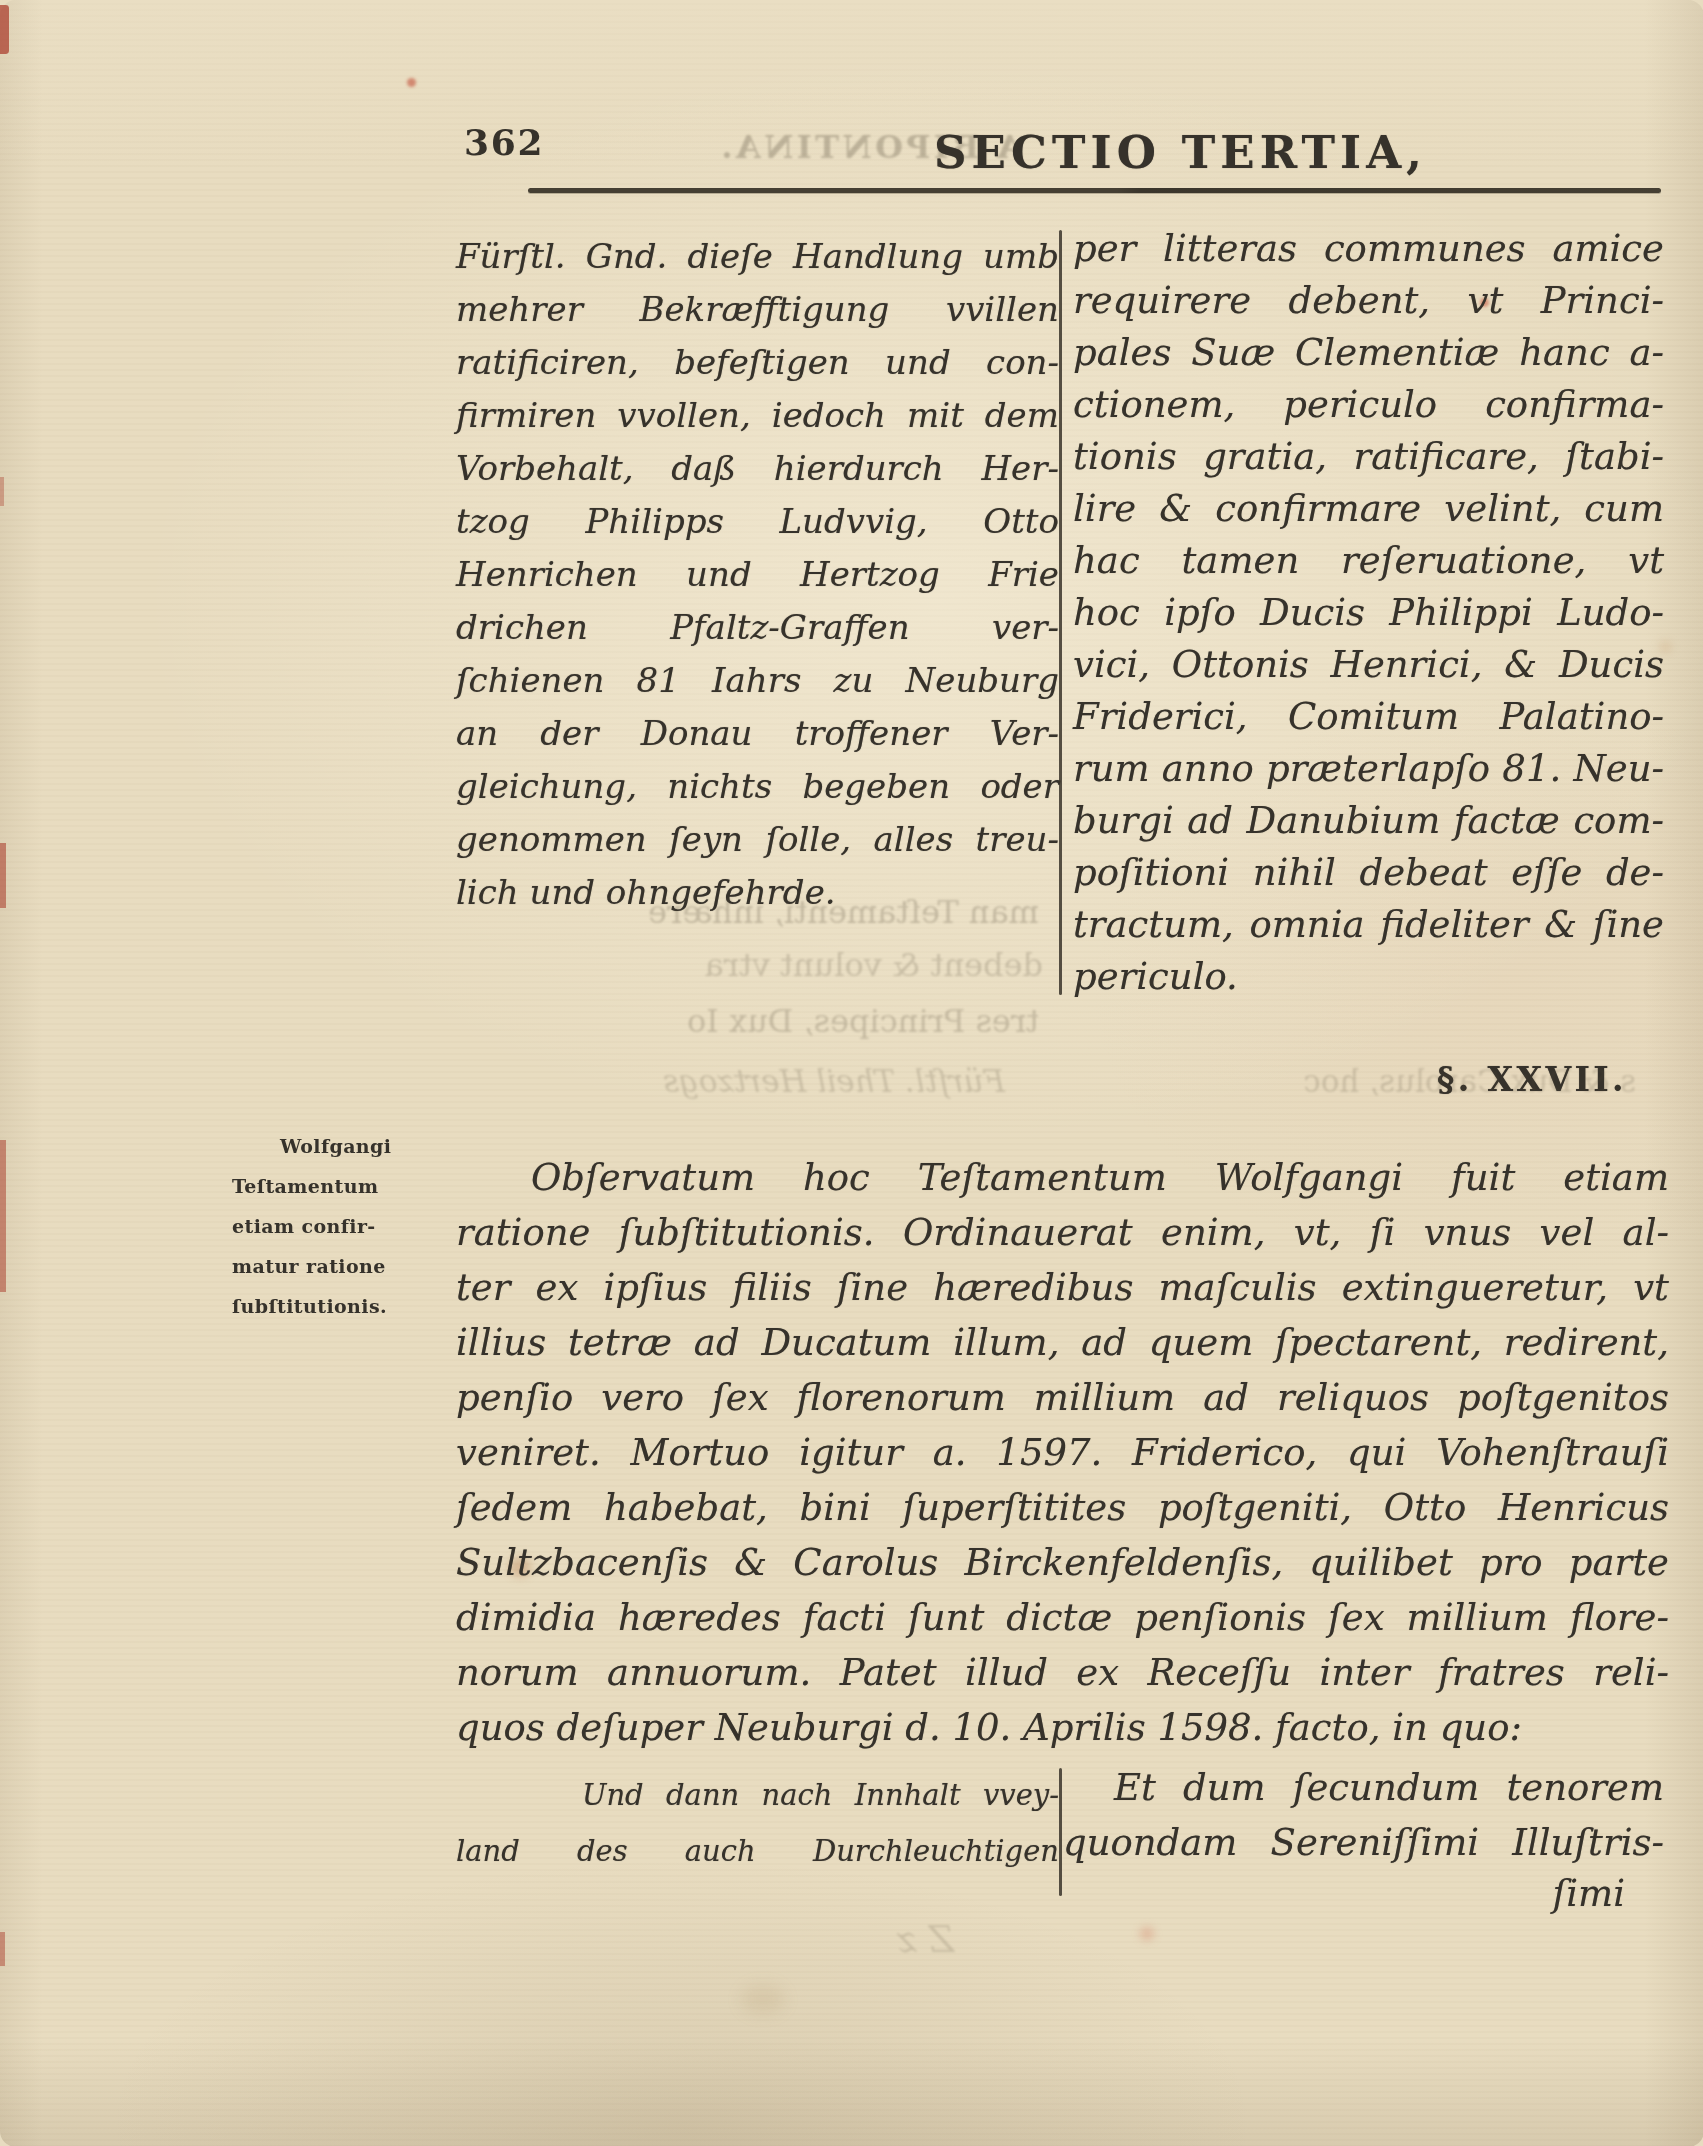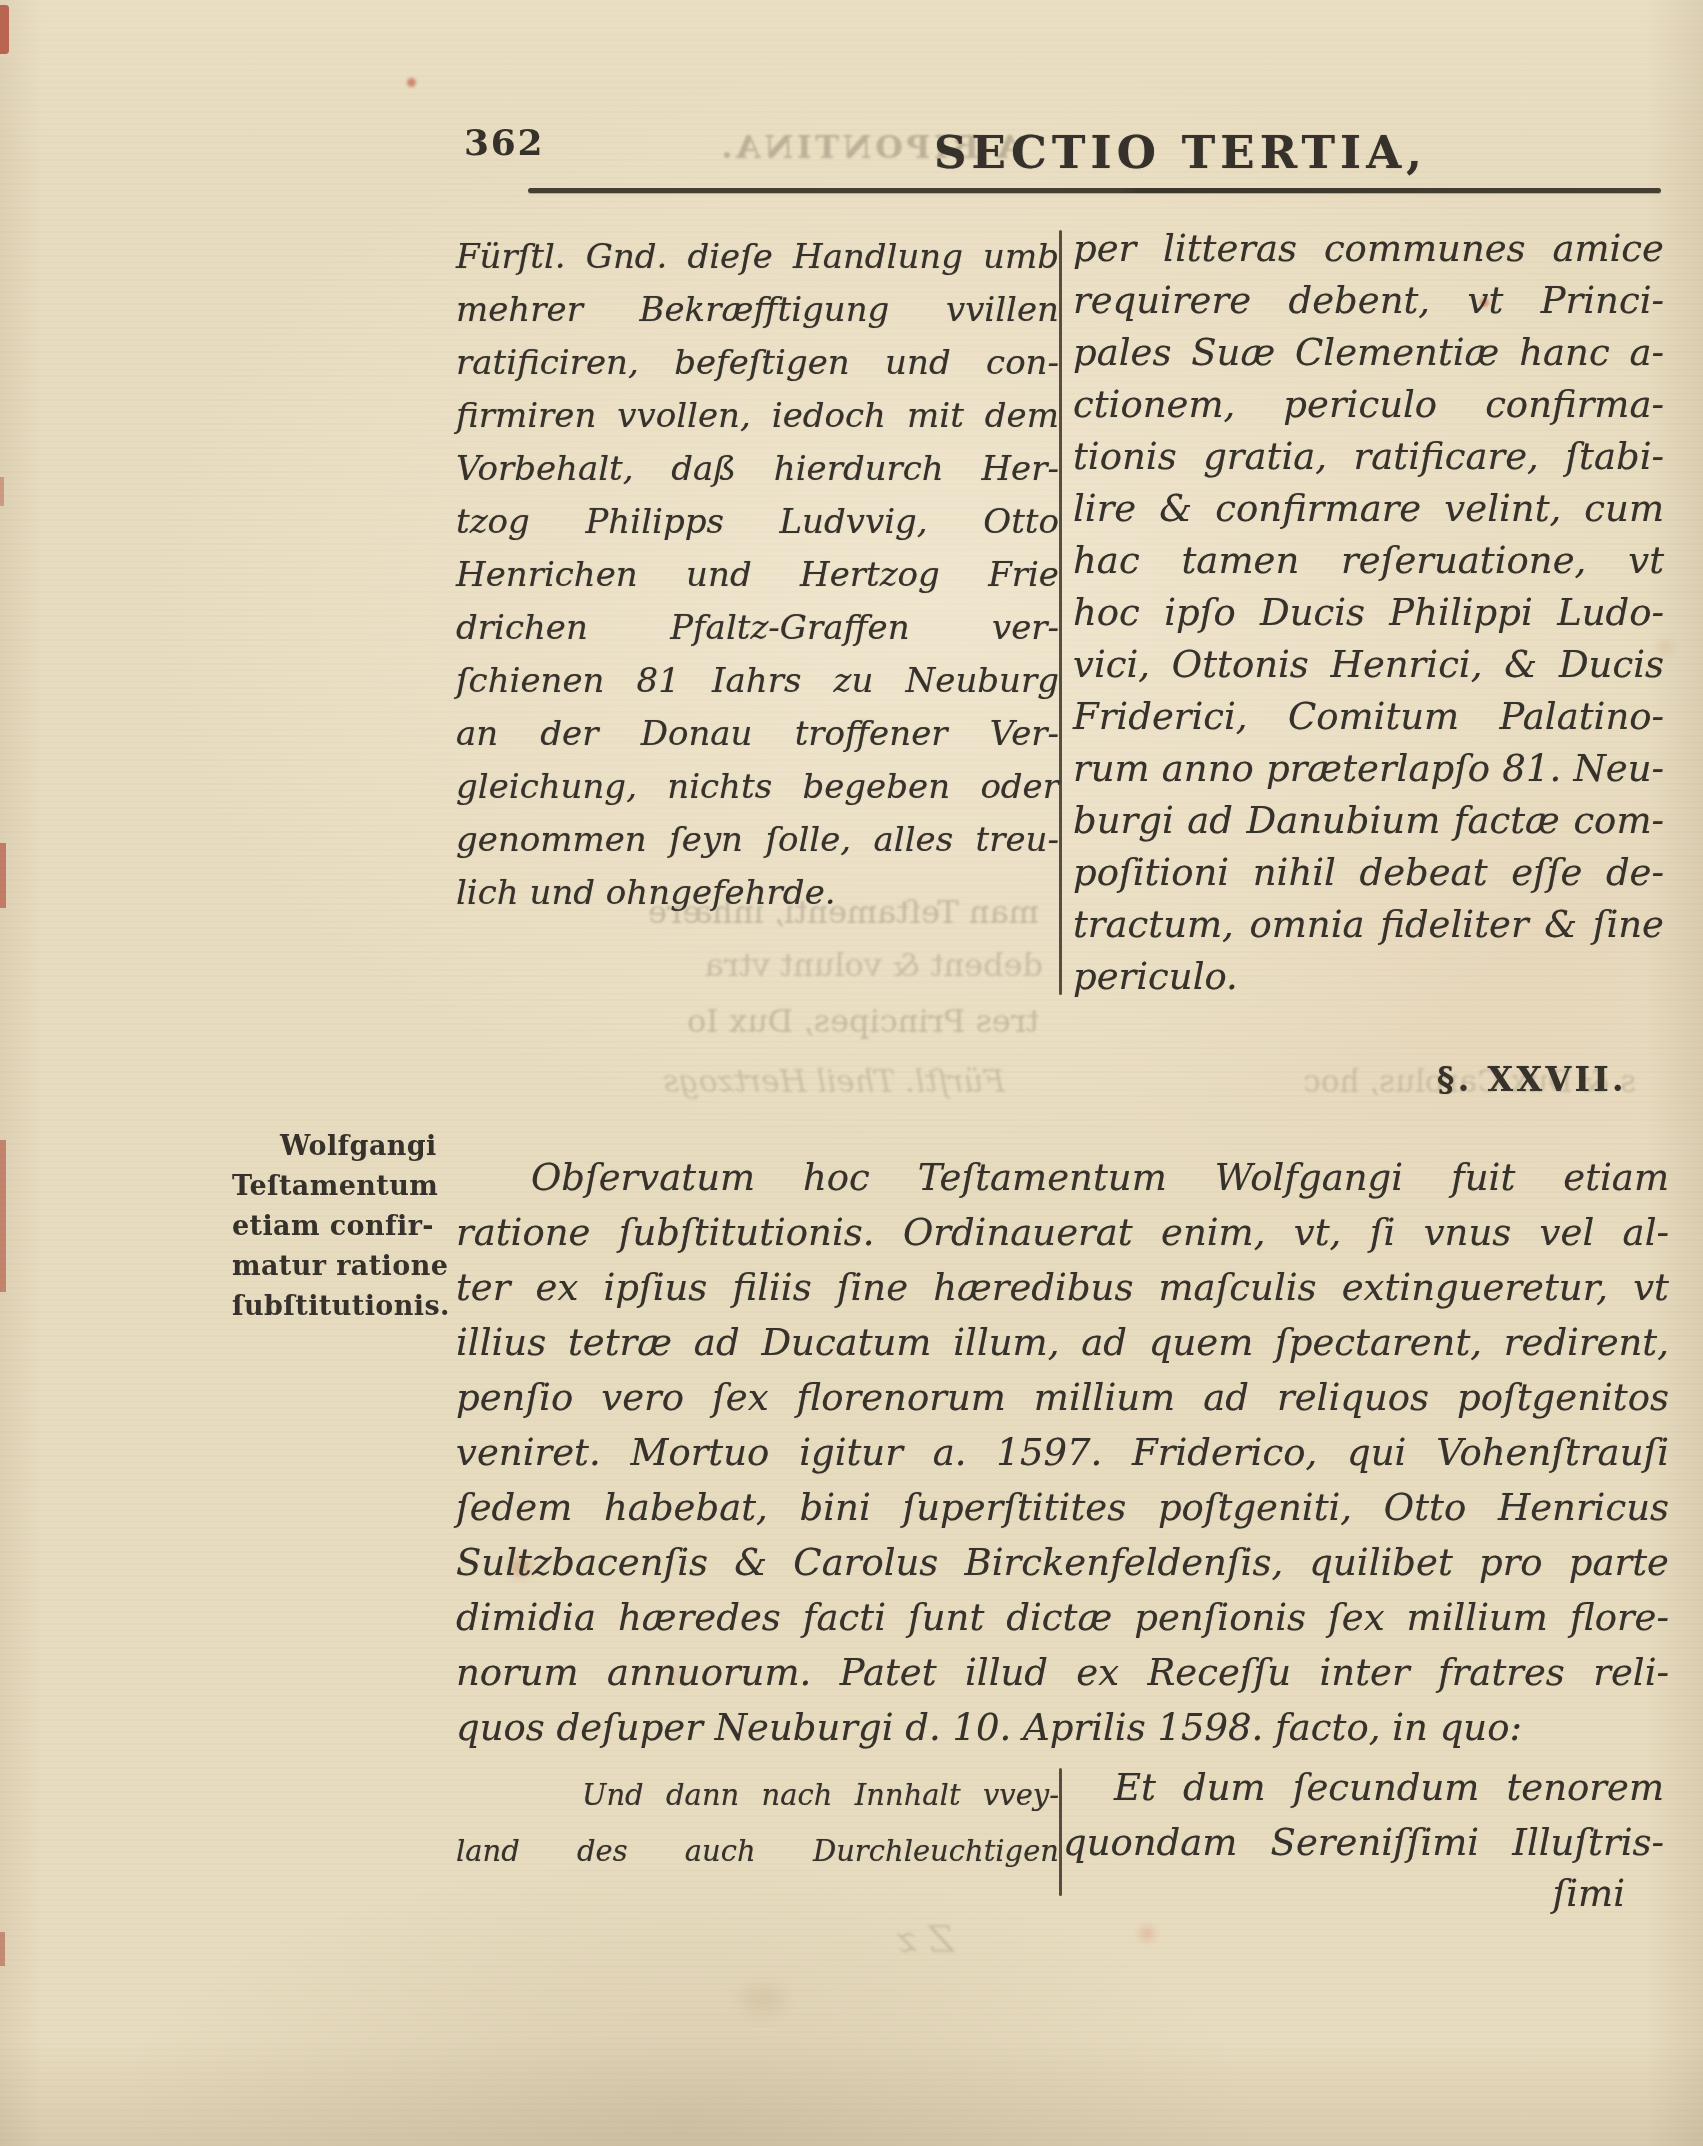--- a/index.html
+++ b/index.html
@@ -13,37 +13,38 @@
     background:
       radial-gradient(ellipse 1107px 767px at 55% 28%, rgba(253,247,230,0.38), transparent 72%),
       radial-gradient(ellipse 596px 426px at 88% 46%, rgba(214,156,132,0.07), transparent 70%),
       radial-gradient(ellipse 767px 358px at 40% 99%, rgba(120,100,68,0.13), transparent 75%),
       linear-gradient(90deg, rgba(125,104,72,0.10), transparent 2.5%, transparent 96.5%, rgba(125,104,72,0.13)),
       linear-gradient(0deg, rgba(122,102,70,0.15), transparent 5%),
       linear-gradient(180deg, rgba(235,224,198,0.5), transparent 8%),
       repeating-linear-gradient(0deg, rgba(152,132,96,0.045) 0 1.7px, rgba(0,0,0,0) 1.7px 6px),
       #e8dcc0;
     color:#36322b;
+    border-radius:16px;
   }
   
   .page-num{position:absolute;left:464px;top:121px;font-size:36px;font-weight:bold;letter-spacing:1.7px;}
   .running-title{position:absolute;left:910px;top:126px;font-size:45px;font-weight:bold;letter-spacing:5.1px;white-space:nowrap;text-shadow:0 0 0.9px rgba(47,42,35,.55);margin-left:24px;}
   .head-rule{position:absolute;left:528px;top:188px;width:1133px;height:5.1px;background:linear-gradient(90deg,#453f33 0 52%,#3b362c 54%,#453f33 100%);border-radius:2.6px;box-shadow:0 0.9px 0 rgba(90,80,60,.35);}
   
   .tline{white-space:nowrap;}
   .jcol .tline{white-space:normal;text-align:justify;text-align-last:justify;}
   .col{position:absolute;}
   .c-top-left{left:456px;top:230px;width:603px;font-size:34px;line-height:53px;font-style:italic;}
   .c-top-right{left:1073px;top:223px;width:591px;font-size:37px;line-height:52px;}
   .c-top-left .tline:last-child,.c-top-right .tline:last-child{text-align-last:left;}
   .vrule{position:absolute;width:3.4px;background:rgba(58,52,42,.85);border-radius:1.7px;}
   .vrule1{left:1059px;top:230px;height:765px;}
   .vrule2{left:1059px;top:1768px;height:128px;}
   .section-heading{position:absolute;left:452px;top:1060px;width:1175px;margin:0;text-align:right;font-size:33px;font-weight:bold;letter-spacing:3.4px;text-shadow:0 0 0.9px rgba(40,36,30,.6);}
-  .margin-note{position:absolute;left:232px;top:1126px;width:228px;font-size:27px;line-height:40px;font-weight:bold;letter-spacing:0.4px;}
+  .margin-note{position:absolute;left:232px;top:1126px;width:228px;font-size:19px;line-height:40px;font-weight:bold;letter-spacing:0.4px;}
   .margin-note .tline:first-child{text-indent:48px;}
   .main-para{position:absolute;left:456px;top:1150px;width:1213px;font-size:37px;line-height:55px;}
   .main-para .tline:first-child{text-indent:75px;}
   .main-para .tline:last-child{text-align-last:left;}
   .c-bot-left{left:456px;top:1767px;width:603px;font-size:29px;line-height:56px;font-style:italic;}
   .c-bot-left .tline:first-child{text-indent:126px;}
   .c-bot-right{left:1063px;top:1760px;width:601px;font-size:37px;line-height:55px;}
   .c-bot-right .tline:first-child{text-indent:51px;}
   .catchword{position:absolute;left:1063px;top:1872px;width:562px;text-align:right;font-size:37px;}
   .german,.c-bot-left{text-shadow:0 0 0.9px rgba(54,50,43,.5);}

